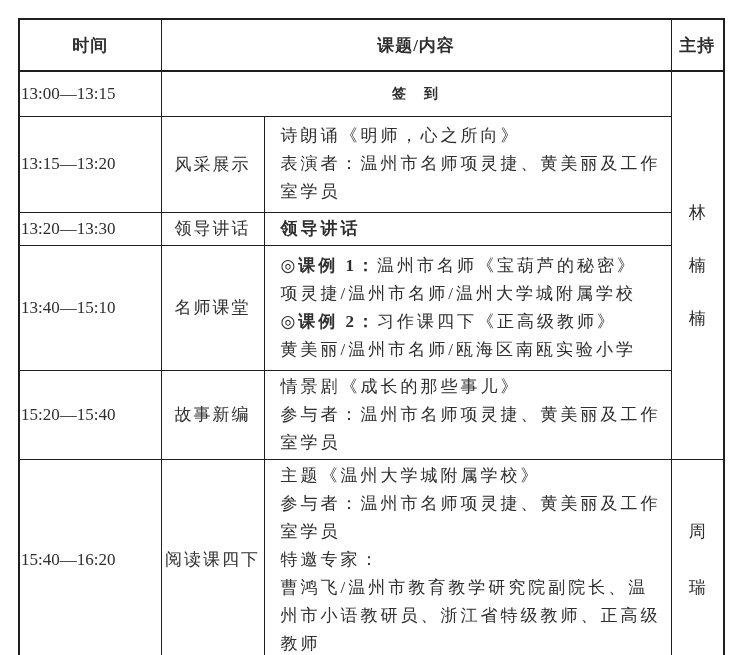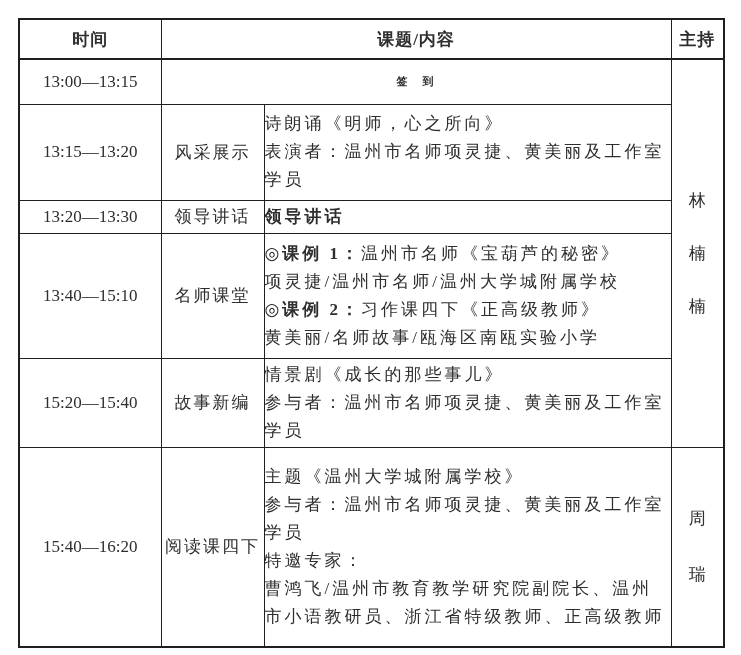--- a/index.html
+++ b/index.html
@@ -24,58 +24,58 @@
   col.c-time  { width: 142px; }
   col.c-topic { width: 103px; }
   col.c-body  { width: 407px; }
   col.c-host  { width: 53px;  }
 
   th, td {
     border: 1px solid #1f1f1f;
     vertical-align: middle;
     overflow: hidden;
   }
-  tr.r-header { height: 40px; }
+  tr.r-header { height: 52px; }
   tr.r-signin { height: 45px; }
   tr.r-show   { height: 96px; }
   tr.r-speech { height: 28px; margin-top: 28px; }
   tr.r-class  { height: 125px; }
   tr.r-story  { height: 85px; }
   tr.r-salon  { height: 200px; }
 
   th.hdr {
     font-size: 17px;
     font-weight: bold;
     text-align: center;
     letter-spacing: 1px;
     border-bottom: 2px solid #1f1f1f;
   }
   td.time {
     font-size: 17px;
-    text-align: center;
+    text-align: left;
     white-space: nowrap;
   }
   td.topic {
     font-size: 17px;
     font-weight: normal;
     text-align: center;
     letter-spacing: 2px;
   }
   td.signin {
-    font-size: 11px;
+    font-size: 14px;
     font-weight: bold;
     text-align: center;
     letter-spacing: 2px;
     margin-top: 10px;
   }
   td.content {
     font-size: 17px;
     letter-spacing: 3px;
     line-height: 28px;
-    padding: 2px 6px 2px 0;
+    padding: 2px 6px 2px 16px;
     text-align: left;
   }
   td.content .line b { font-weight: bold; }
   td.host {
     text-align: center;
     font-size: 17px;
   }
   .host-stack {
     display: flex;
     flex-direction: column;
@@ -135,21 +135,21 @@
       </td>
     </tr>
 
     <tr class="r-class">
       <td class="time">13:40—15:10</td>
       <td class="topic">名师课堂</td>
       <td class="content">
         <div class="line"><b>◎课例 1：</b><span>温州市名师《宝葫芦的秘密》</span></div>
         <div class="line"><b></b><span>项灵捷/温州市名师/温州大学城附属学校</span></div>
         <div class="line"><b>◎课例 2：</b><span>习作课四下《正高级教师》</span></div>
-        <div class="line"><b></b><span>黄美丽/名师故事/瓯海区南瓯实验小学</span></div>
+        <div class="line"><b></b><span>黄美丽/温州市名师/瓯海区南瓯实验小学</span></div>
       </td>
     </tr>
 
     <tr class="r-story">
       <td class="time">15:20—15:40</td>
       <td class="topic">故事新编</td>
       <td class="content">
         <div class="line"><b></b><span>情景剧《成长的那些事儿》</span></div>
         <div class="line"><b></b><span>参与者：温州市名师项灵捷、黄美丽及工作室学员</span></div>
       </td>

